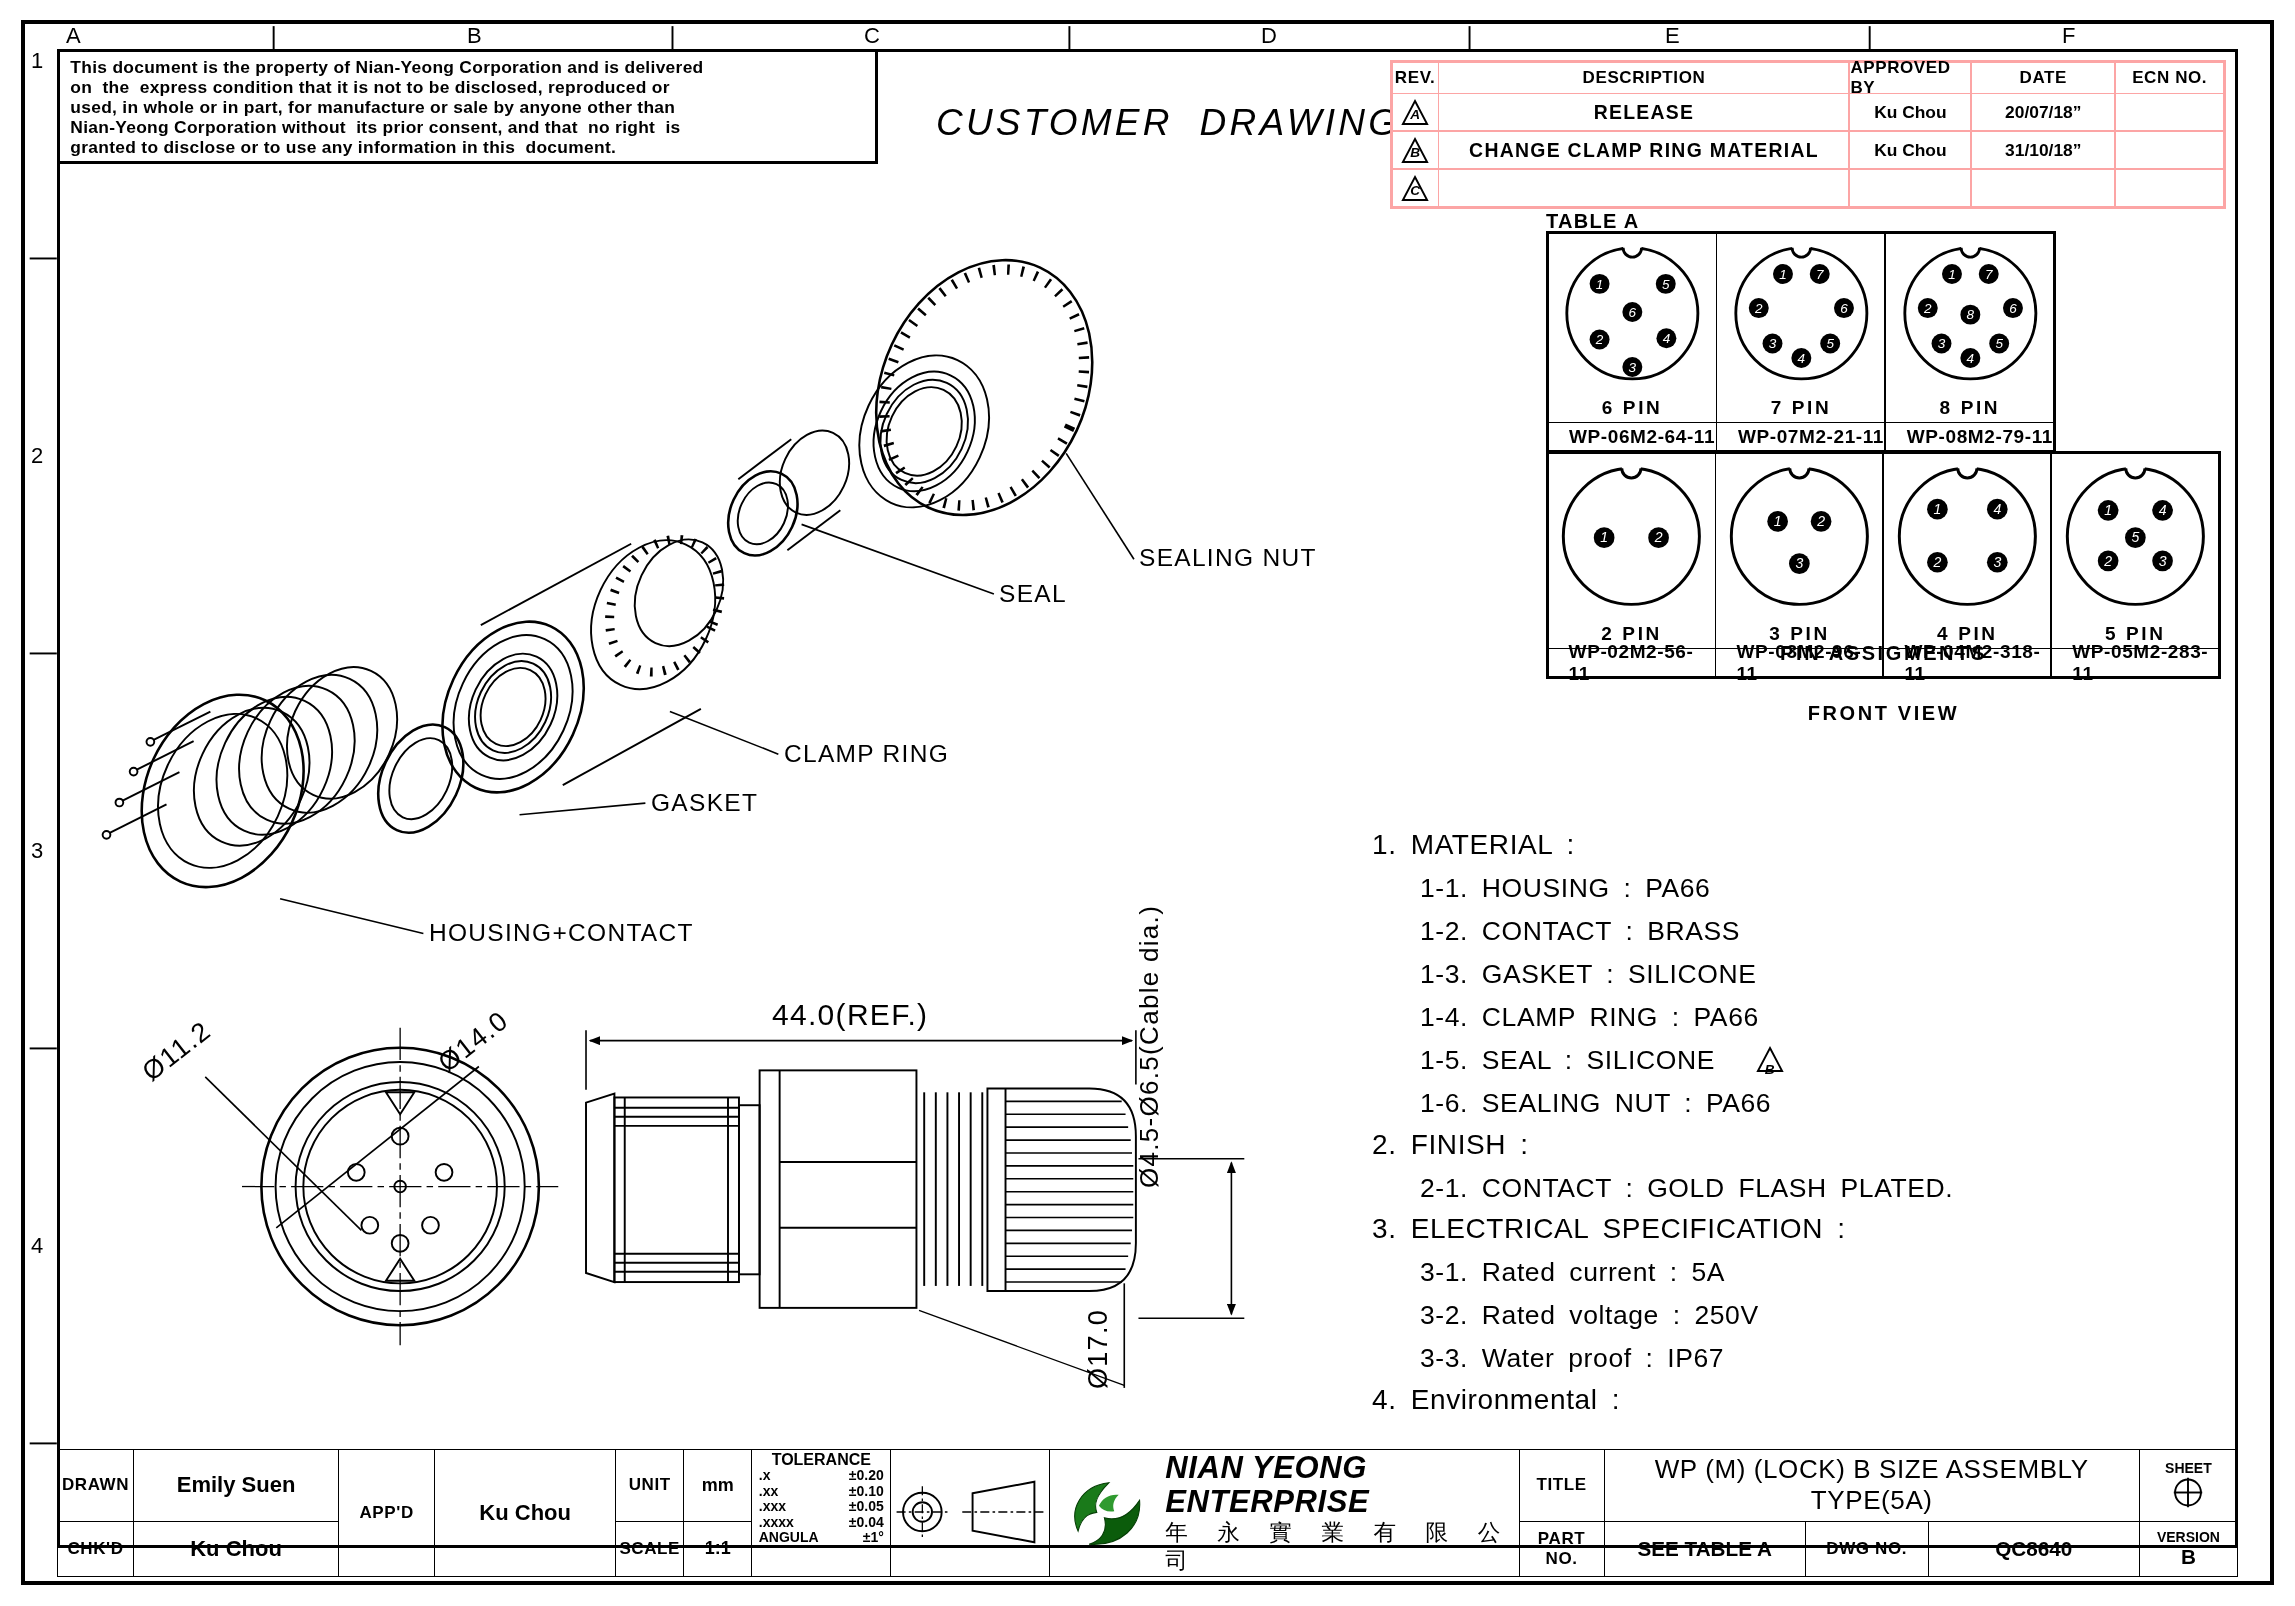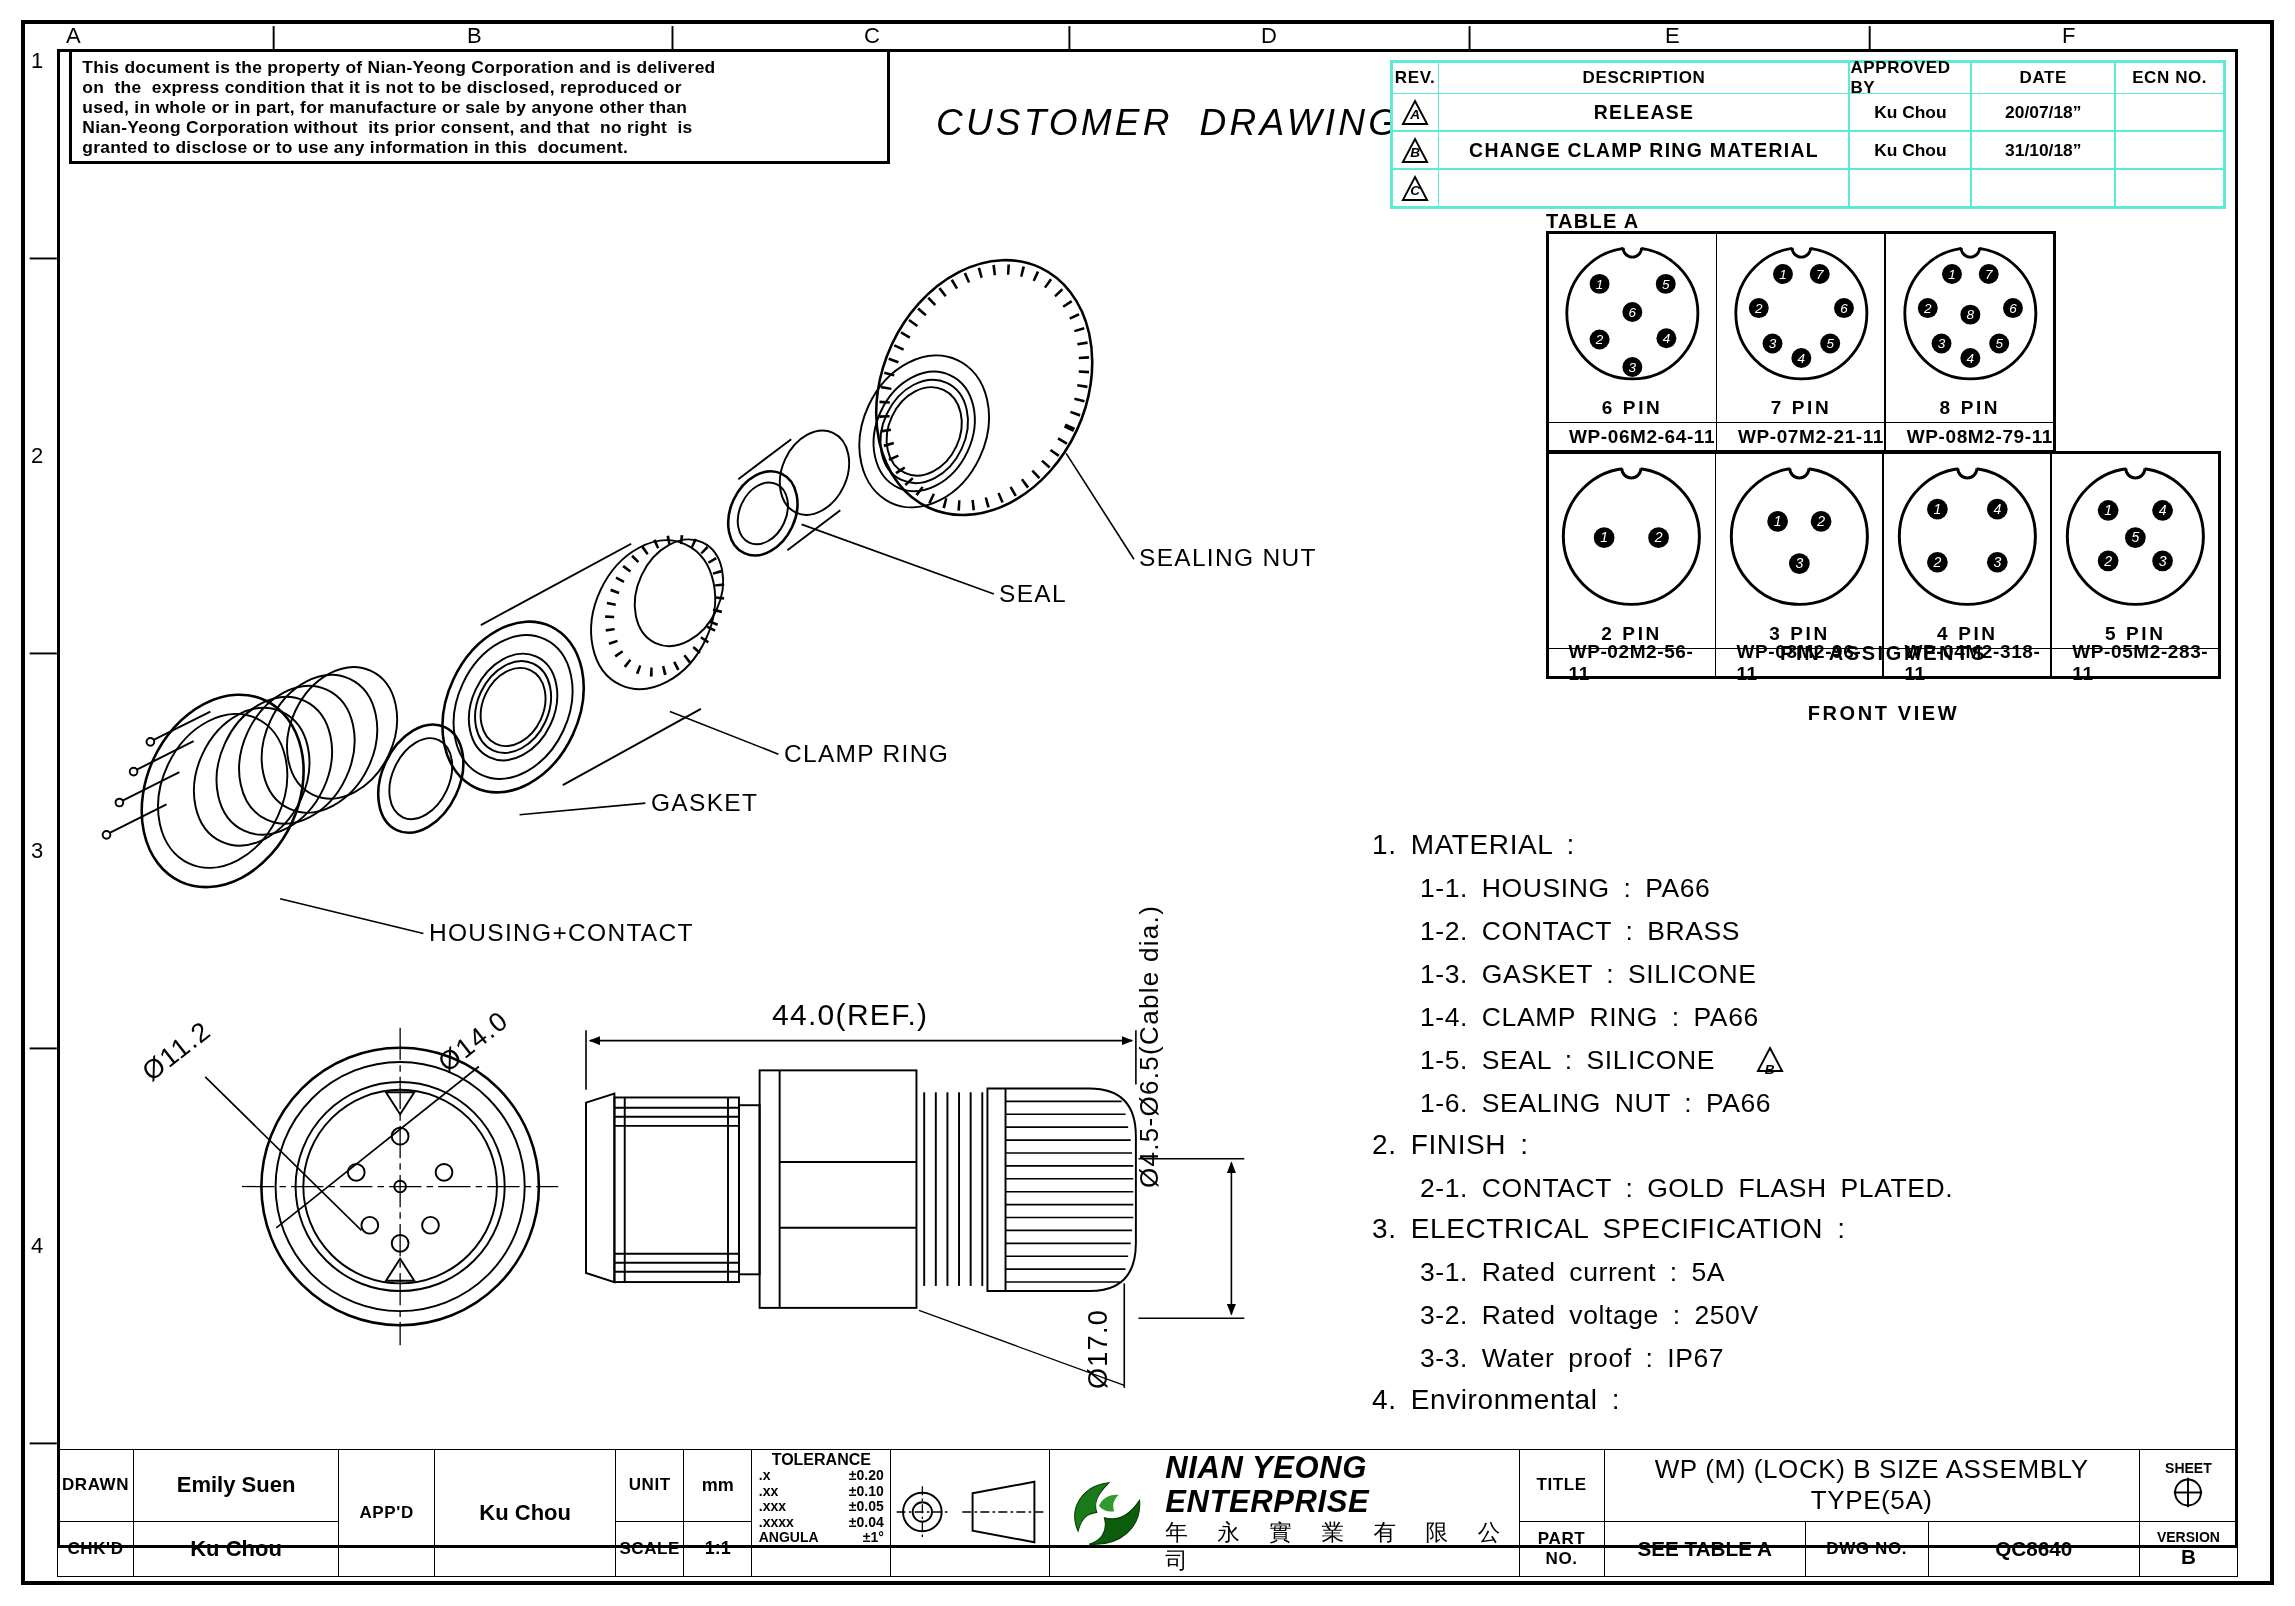--- a/index.html
+++ b/index.html
@@ -4,26 +4,26 @@
 <style>
   *{box-sizing:border-box;}
   html,body{margin:0;padding:0;}
   body{width:2295px;height:1607px;background:#fff;position:relative;color:#000;
        font-family:"Liberation Sans",sans-serif;overflow:hidden;}
   .abs{position:absolute;}
   .frame-outer{left:21px;top:20px;width:2253px;height:1565px;border:4.5px solid #000;}
   .frame-inner{left:57px;top:49px;width:2181px;height:1499px;border:3.2px solid #000;}
   .zoneL{position:absolute;top:23px;font-size:22px;}
   .zoneN{position:absolute;left:31px;font-size:22px;}
-  .notice{left:69px;top:49px;width:821px;height:115px;border:3.2px solid #000;padding:5.2px 10.3px;
+  .notice{left:57px;top:49px;width:821px;height:115px;border:3.2px solid #000;padding:5.2px 10.3px;
           font-weight:bold;font-size:17.4px;line-height:20px;white-space:pre;letter-spacing:0.3px;}
   .customer{left:936px;top:102px;font-size:37px;font-style:italic;letter-spacing:3.2px;white-space:pre;}
   
   .rev{left:1390px;top:60px;display:grid;grid-template-columns:45px 409px 120px 142px 107px;
-       grid-template-rows:30px 36px 36px 36px;background:#5eead4;gap:1.9px;padding:2.6px;}
+       grid-template-rows:30px 36px 36px 36px;background:#fca5a5;gap:1.9px;padding:2.6px;}
   .rev>div{background:#fff;display:flex;align-items:center;justify-content:center;}
   .rev .hdr{font-weight:bold;font-size:17px;letter-spacing:0.6px;}
   .rev .desc{font-size:19.4px;font-weight:bold;letter-spacing:1.3px;}
   .rev .small{font-size:17.4px;font-weight:bold;}
   .tri{position:relative;width:28px;height:27px;display:inline-block;}
   .tri b{position:absolute;left:0;right:0;top:8.4px;text-align:center;font-size:13.6px;font-weight:bold;font-style:italic;}
   
   .talabel{left:1546px;top:210px;font-size:20px;font-weight:bold;letter-spacing:1.3px;
            border-bottom:2.6px solid #000;padding-bottom:1.3px;}
   .ta{display:grid;background:#000;gap:1.9px;padding:2.6px;}

